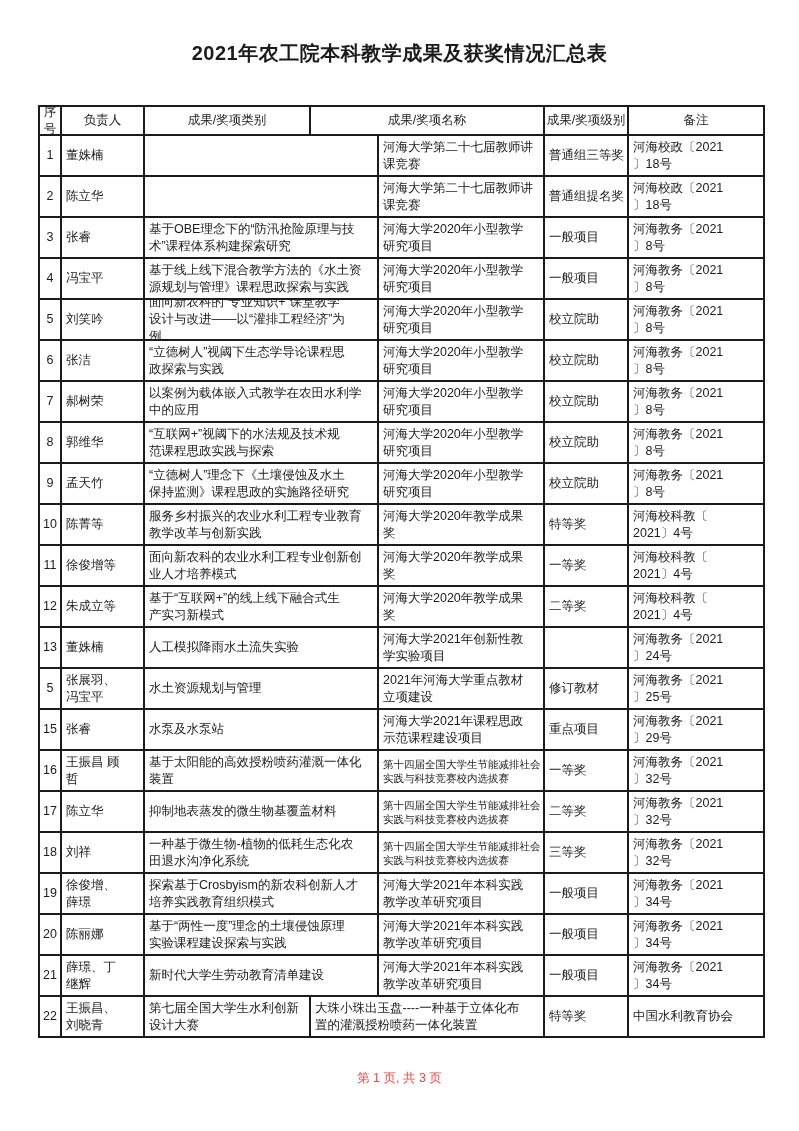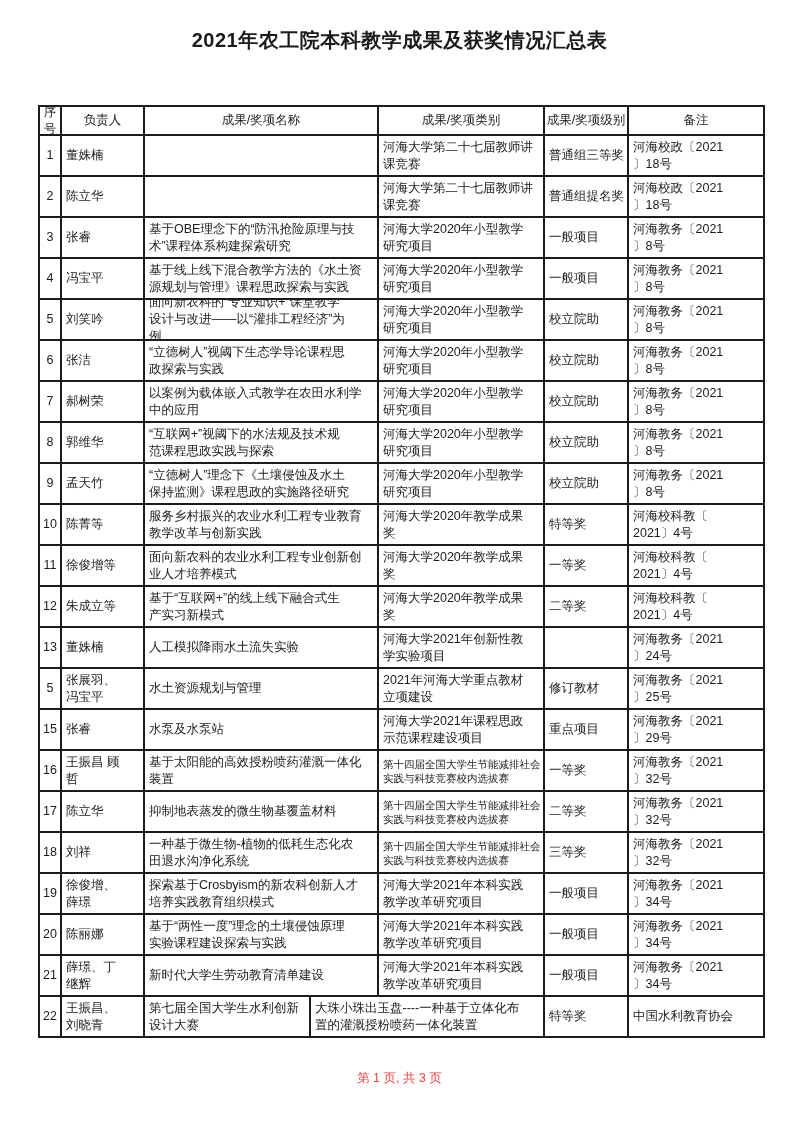--- a/index.html
+++ b/index.html
@@ -5,21 +5,21 @@
   html,body { margin:0; padding:0; }
   body {
     width:799px; height:1131px;
     background:#ffffff;
     position:relative;
     font-family:"Liberation Sans","DejaVu Sans",sans-serif;
     color:#1b1b1b;
     overflow:hidden;
   }
   .title {
-    position:absolute; top:27px; left:0; width:799px;
+    position:absolute; top:40px; left:0; width:799px;
     text-align:center;
     font-size:20px; font-weight:bold;
     letter-spacing:0.5px;
   }
   .tbl {
     position:absolute; left:38px; top:105px; width:727px;
     border:2px solid #1b1b1b;
     box-sizing:border-box;
     background:#ffffff;
   }
@@ -53,22 +53,22 @@
 </style>
 </head>
 <body>
 
 <div class="title">2021年农工院本科教学成果及获奖情况汇总表</div>
 
 <div class="tbl">
   <div class="trow header">
     <div class="cell c0">序号</div>
     <div class="cell c1">负责人</div>
+    <div class="cell c3">成果/奖项类别</div>
     <div class="cell c2">成果/奖项名称</div>
-    <div class="cell c3">成果/奖项类别</div>
     <div class="cell c4">成果/奖项级别</div>
     <div class="cell c5">备注</div>
   </div>
 <div class="trow">
       <div class="cell c0">1</div>
       <div class="cell c1">董姝楠</div>
       <div class="cell c2"></div>
       <div class="cell c3">河海大学第二十七届教师讲
 课竞赛</div>
       <div class="cell c4">普通组三等奖</div>

